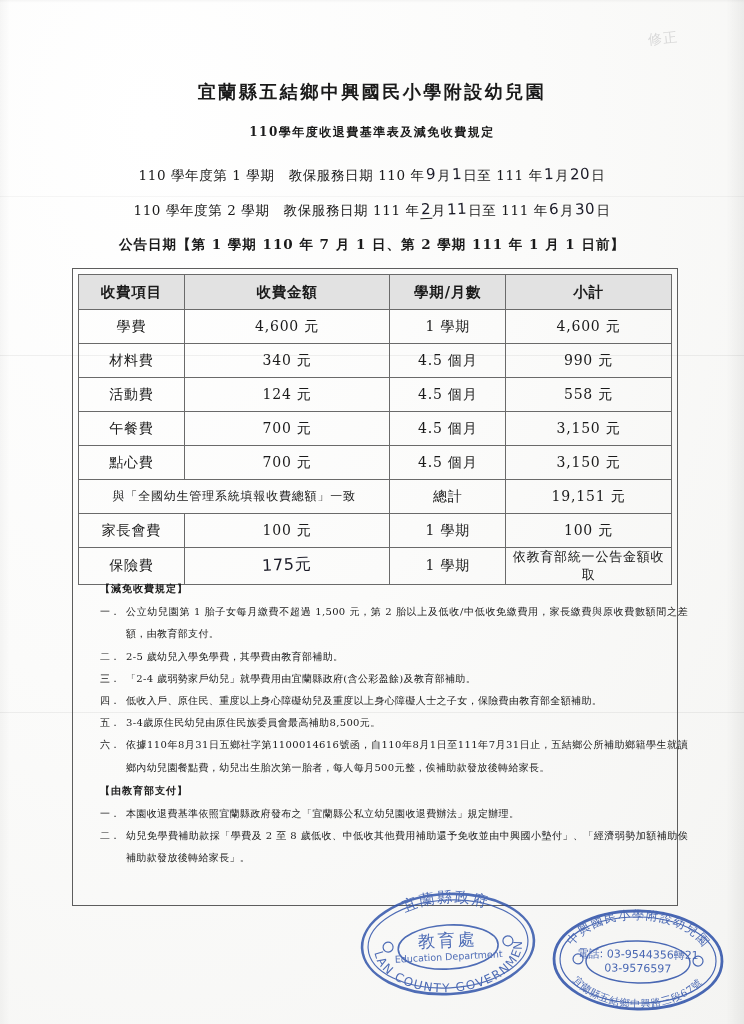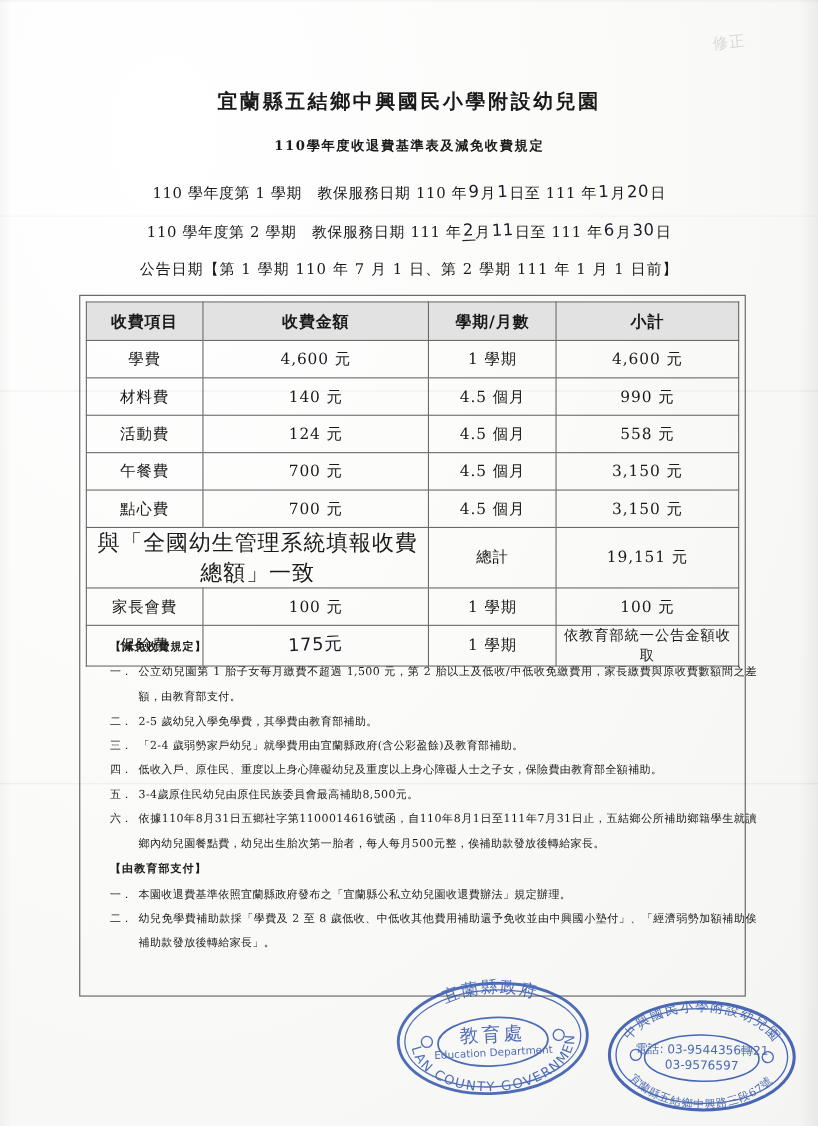--- a/index.html
+++ b/index.html
@@ -46,21 +46,21 @@
     text-align:center;
     font-size:12px;font-weight:bold;letter-spacing:1.5px;
   }
   .dateline{
     position:absolute;left:0;right:0;
     text-align:center;font-size:13.5px;letter-spacing:.6px;
     white-space:nowrap;
   }
   .dateline.d1{top:166px;}
   .dateline.d2{top:201px;}
-  .dateline.d3{top:236px;font-weight:normal;letter-spacing:1px;}
+  .dateline.d3{top:236px;font-weight:bold;letter-spacing:1px;}
   .hand{
     font-family:"DejaVu Sans","Liberation Sans",sans-serif;
     font-size:15px;color:#1b1b28;
     display:inline-block;
     transform:rotate(-2.5deg) translateY(-1px);
     padding:0 1px;font-weight:400;
   }
   .hand.u{border-bottom:1px solid #222;}
 
   
@@ -89,21 +89,21 @@
   table.fee thead th{
     background:#e2e2e2;
     font-weight:bold;
     font-size:14.5px;
     height:34px;
   }
   td.c1{width:104px;}
   td.c2{width:210px;}
   td.c3{width:114px;}
   td.c4{width:166px;}
-  td.total-label{font-weight:bold;letter-spacing:.5px;font-size:20px;}
+  td.total-label{font-weight:bold;letter-spacing:.5px;font-size:12px;}
   td.note-cell{font-size:13px;letter-spacing:.4px;}
   .amt{font-family:"DejaVu Serif","Liberation Serif",serif;}
 
   
   .notes{
     position:absolute;left:100px;top:578px;width:588px;
     font-size:10px;line-height:22.2px;letter-spacing:.35px;
   }
   .sec-head{font-weight:bold;letter-spacing:1px;margin:0 0 1px 0;}
   .item{display:flex;align-items:flex-start;margin:0;}
@@ -162,21 +162,21 @@
     </thead>
     <tbody>
       <tr>
         <td class="c1">學費</td>
         <td class="c2 amt">4,600 元</td>
         <td class="c3">1 學期</td>
         <td class="c4 amt">4,600 元</td>
       </tr>
       <tr>
         <td class="c1">材料費</td>
-        <td class="c2 amt">140 元</td>
+        <td class="c2 amt">340 元</td>
         <td class="c3">4.5 個月</td>
         <td class="c4 amt">990 元</td>
       </tr>
       <tr>
         <td class="c1">活動費</td>
         <td class="c2 amt">124 元</td>
         <td class="c3">4.5 個月</td>
         <td class="c4 amt">558 元</td>
       </tr>
       <tr>

